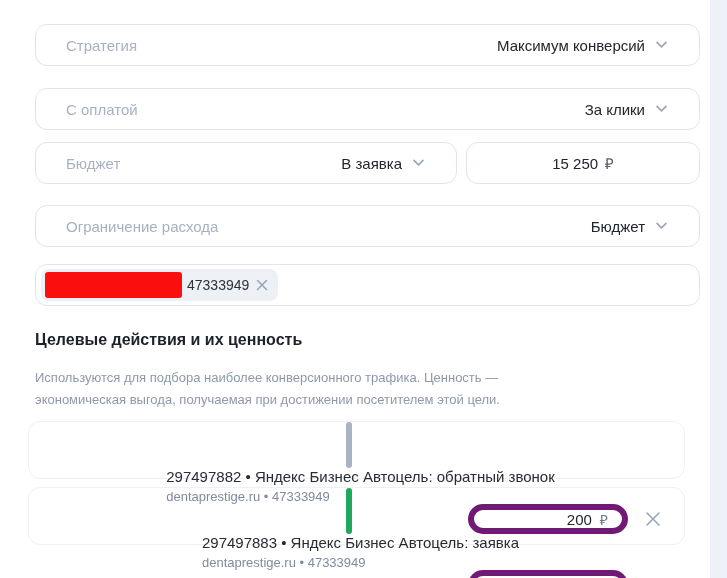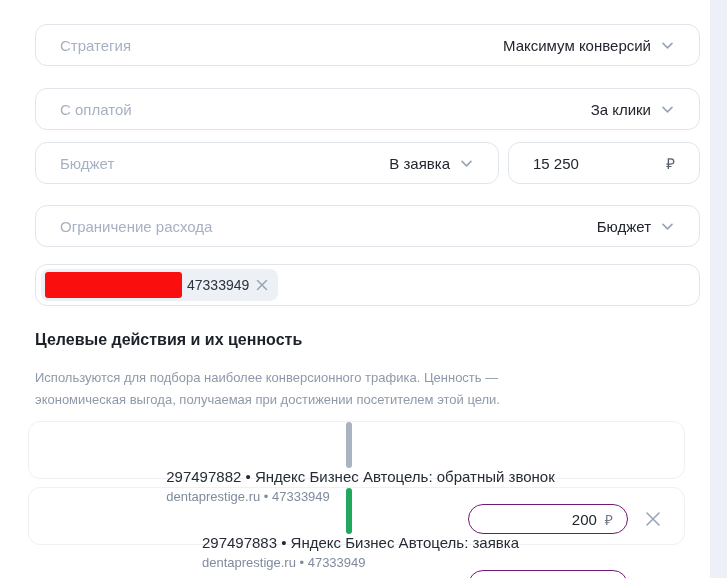--- a/index.html
+++ b/index.html
@@ -8,31 +8,31 @@
     background:#ffffff;
     font-family:"Liberation Sans", sans-serif;
     position:relative;
     overflow:hidden;
   }
   .rail { position:absolute; right:0; top:0; width:17px; height:578px; background:#edf1f7; }
   .content { position:absolute; left:35px; top:24px; width:665px; }
 
   .field {
     border:1px solid #e0e5ec; border-radius:12px; height:42px;
-    display:flex; align-items:center; padding:0 24px; background:#fff;
+    display:flex; align-items:center; padding:0 30px; background:#fff;
   }
   .m22 { margin-bottom:22px; } .m20 { margin-bottom:12px; } .m21 { margin-bottom:21px; } .m17 { margin-bottom:17px; }
   .flabel { color:#a7b1c2; font-size:15px; white-space:nowrap; }
-  .fright { display:flex; align-items:center; gap:9px; margin-left:auto; }
+  .fright { display:flex; align-items:flex-start; gap:9px; margin-left:auto; }
   .fvalue { color:#21262e; font-size:15px; white-space:nowrap; }
   .chev { flex:none; }
 
   .row3 { display:flex; gap:9px; }
   .row3 .left { flex:1; }
-  .row3 .right { width:192px; justify-content:space-between; }
+  .row3 .right { width:234px; justify-content:center; }
   .amount { color:#21262e; font-size:15px; }
   .rub { color:#555e6d; font-size:15px; margin-left:7px; }
 
   .sect-head {
     font-size:16px; font-weight:bold; color:#1d222a;
     display:flex; align-items:center; gap:7px; margin-bottom:18px;
   }
   .metrika { padding:0 5px; margin-bottom:25px; }
   .chip {
     display:inline-flex; align-items:center; background:#edf0f4;
@@ -51,21 +51,21 @@
     height:58px; display:flex; align-items:center; padding:0 20px 0 4px; margin-bottom:8px;
     background:#fff;
     flex-direction:column;
   }
   .goal-bar { width:6px; height:46px; border-radius:3px; flex:none; }
   .goal-info { margin-left:24px; }
   .goal-title { font-size:15px; color:#272c34; white-space:nowrap; }
   .goal-src { font-size:13px; color:#7f8b9d; margin-top:4px; }
   .goal-right { margin-left:auto; display:flex; align-items:center; gap:14px; }
   .goal-value {
-    width:160px; height:30px; border:1px solid #701a75; border-radius:15px;
+    width:160px; height:30px; border:6px solid #701a75; border-radius:15px;
     display:flex; align-items:center; justify-content:flex-end; padding:0 14px;
   }
   .goal-value .num { color:#21262e; font-size:15px; }
   .goal-value .rub { font-size:14px; color:#6d7788; margin-left:8px; }
   .goal-x { cursor:pointer; flex:none; }
 </style>
 </head>
 <body>
 
 <div class="rail"></div>

